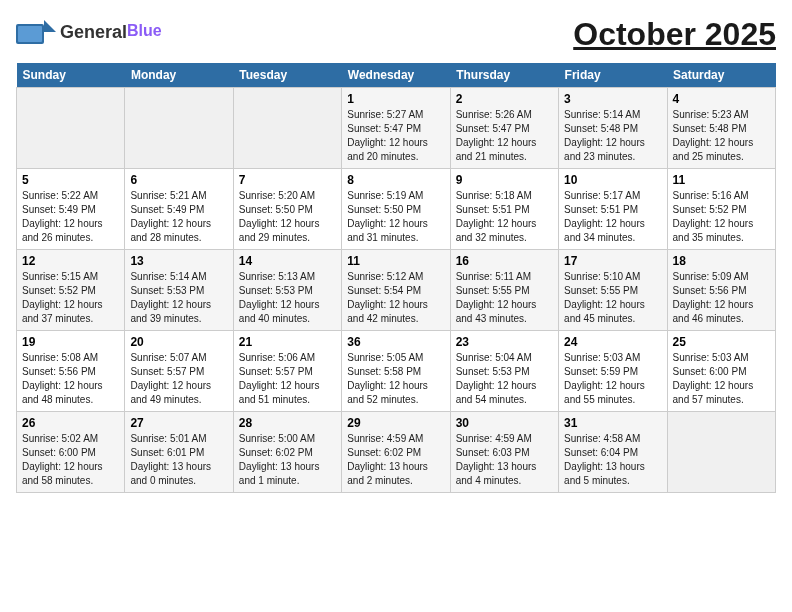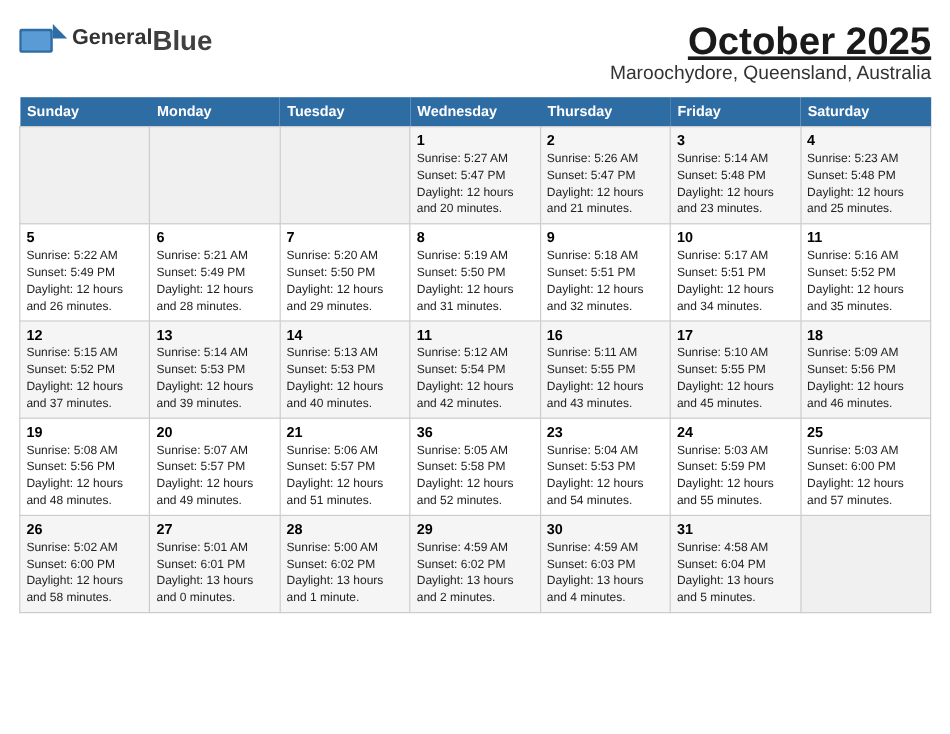--- a/index.html
+++ b/index.html
@@ -11,32 +11,32 @@
       padding: 16px;
     }
     .header {
       display: flex;
       justify-content: space-between;
       align-items: flex-start;
       margin-bottom: 10px;
     }
     .logo {
       display: flex;
-      align-items: flex-end;
+      align-items: center;
       gap: 4px;
     }
     .logo-text-general {
       font-size: 18px;
       font-weight: bold;
       color: #333;
     }
     .logo-text-blue {
-      font-size: 23px;
-      font-weight: bold;
-      color: #404040;
+      font-size: 16px;
+      font-weight: bold;
+      color: #8b5cf6;
     }
     .title-block {
       text-align: right;
     }
     .month-title {
       font-size: 32px;
       font-weight: bold;
       color: #1a1a1a;
       text-decoration: underline;
     }
@@ -99,21 +99,20 @@
     </svg>
     <div>
       <div style="display:flex; gap:0;">
         <span class="logo-text-general">General</span>
         <span class="logo-text-blue">Blue</span>
       </div>
     </div>
   </div>
   <div class="title-block">
     <div class="month-title">October 2025</div>
-    <div class="location-title">Maroochydore, Queensland, Australia</div>
   </div>
 </div>
 
 <table>
   <thead>
     <tr>
     <th>Sunday</th>
         <th>Monday</th>
         <th>Tuesday</th>
         <th>Wednesday</th>

